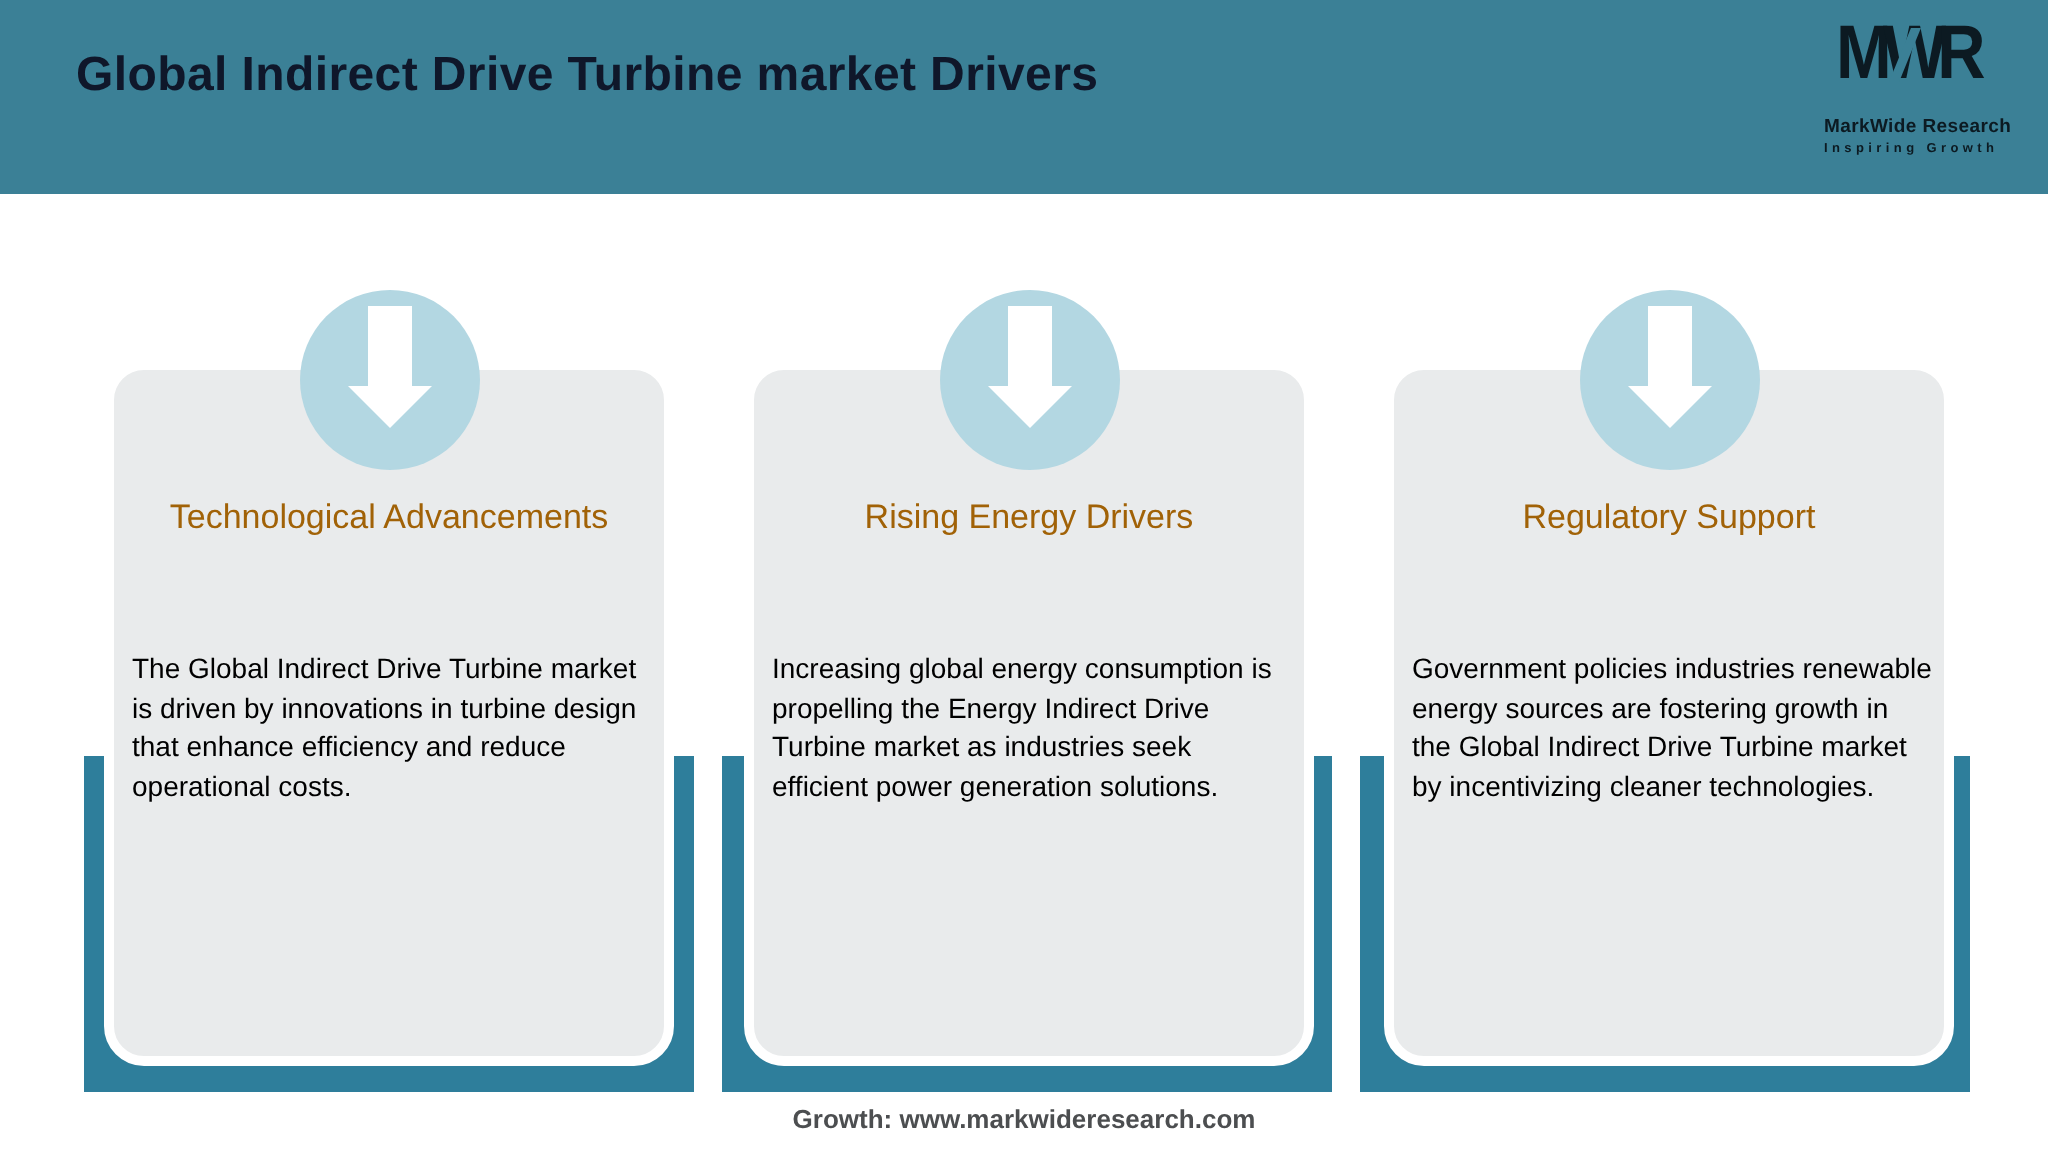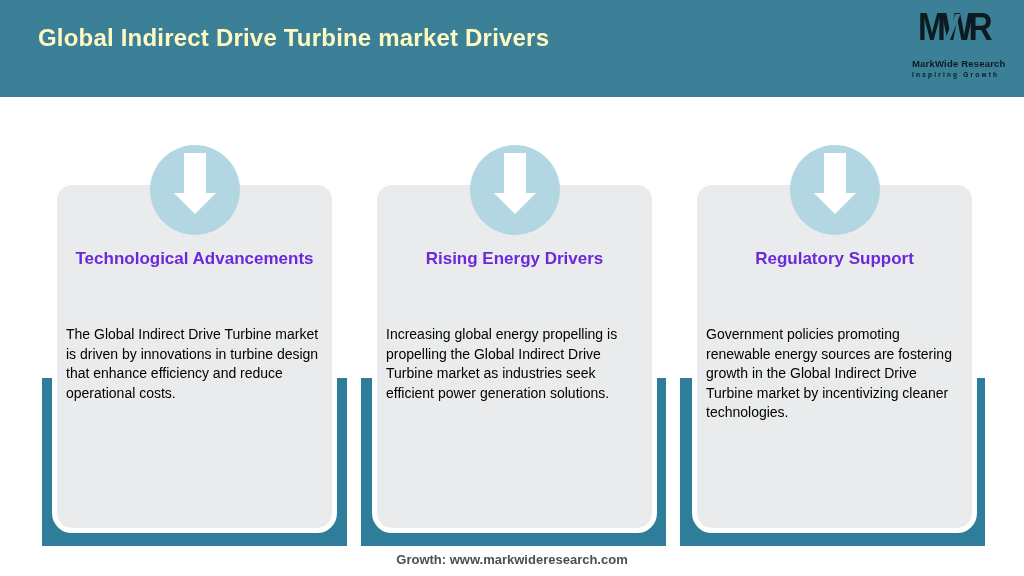--- a/index.html
+++ b/index.html
@@ -5,21 +5,21 @@
   html,body { margin:0; padding:0; background:#ffffff; }
   .canvas {
     position:relative; width:1024px; height:576px; background:#ffffff;
     overflow:hidden; font-family:"Liberation Sans", sans-serif;
   }
 
   
   .header-bar { position:absolute; top:0; left:0; width:1024px; height:97px; background:#3b8096; }
   .page-title {
     position:absolute; left:38px; top:24px; margin:0;
-    font-size:24px; font-weight:bold; color:#fef9c3; letter-spacing:0.2px;
+    font-size:24px; font-weight:bold; color:#0f172a; letter-spacing:0.2px;
   }
   .logo { position:absolute; top:8px; right:12px; width:100px; text-align:left; color:#0c1a22; }
   .logo-acronym {
     position:relative; font-size:38px; font-weight:800; letter-spacing:-5px;
     line-height:38px; transform:scaleX(0.88); color:#0c1a22;
   }
   .logo-slash {
     position:absolute; left:38px; top:6px; width:5px; height:27px;
     background:#3b8096; transform:skewX(-22deg);
   }
@@ -31,21 +31,21 @@
   .g1 .shadow { left:42px; } .g2 .shadow { left:361px; } .g3 .shadow { left:680px; }
 
   .card {
     position:absolute; top:180px; width:285px; height:353px; box-sizing:border-box;
     background:#e9ebec; border:5px solid #ffffff; border-radius:20px;
   }
   .g1 .card { left:52px; } .g2 .card { left:372px; } .g3 .card { left:692px; }
 
   .card-title {
     margin:64px 6px 0; text-align:center;
-    font-size:17px; font-weight:bold; color:#6d28d9;
+    font-size:17px; font-weight:normal; color:#a16207;
   }
   .card-desc {
     margin:56px 6px 0 9px; font-size:14px; line-height:19.5px; color:#000000;
   }
 
   .icon-circle { position:absolute; top:145px; width:90px; height:90px; }
   .g1 .icon-circle { left:150px; } .g2 .icon-circle { left:470px; } .g3 .icon-circle { left:790px; }
   .icon-circle svg { display:block; }
 
   
@@ -85,36 +85,36 @@
         <rect x="34" y="8" width="22" height="41" fill="#ffffff"></rect>
         <polygon points="24,48 66,48 45,69" fill="#ffffff"></polygon>
       </svg>
     </div>
   </div>
 
   <div class="group g2">
     <div class="shadow"></div>
     <div class="card">
       <h2 class="card-title">Rising Energy Drivers</h2>
-      <p class="card-desc">Increasing global energy propelling is propelling the Global Indirect Drive Turbine market as industries seek efficient power generation solutions.</p>
+      <p class="card-desc">Increasing global energy consumption is propelling the Energy Indirect Drive Turbine market as industries seek efficient power generation solutions.</p>
     </div>
     <div class="icon-circle">
       <svg width="90" height="90" viewBox="0 0 90 90">
         <circle cx="45" cy="45" r="45" fill="#b3d7e2"></circle>
         <rect x="34" y="8" width="22" height="41" fill="#ffffff"></rect>
         <polygon points="24,48 66,48 45,69" fill="#ffffff"></polygon>
       </svg>
     </div>
   </div>
 
   <div class="group g3">
     <div class="shadow"></div>
     <div class="card">
       <h2 class="card-title">Regulatory Support</h2>
-      <p class="card-desc">Government policies promoting renewable energy sources are fostering growth in the Global Indirect Drive Turbine market by incentivizing cleaner technologies.</p>
+      <p class="card-desc">Government policies industries renewable energy sources are fostering growth in the Global Indirect Drive Turbine market by incentivizing cleaner technologies.</p>
     </div>
     <div class="icon-circle">
       <svg width="90" height="90" viewBox="0 0 90 90">
         <circle cx="45" cy="45" r="45" fill="#b3d7e2"></circle>
         <rect x="34" y="8" width="22" height="41" fill="#ffffff"></rect>
         <polygon points="24,48 66,48 45,69" fill="#ffffff"></polygon>
       </svg>
     </div>
   </div>
 

